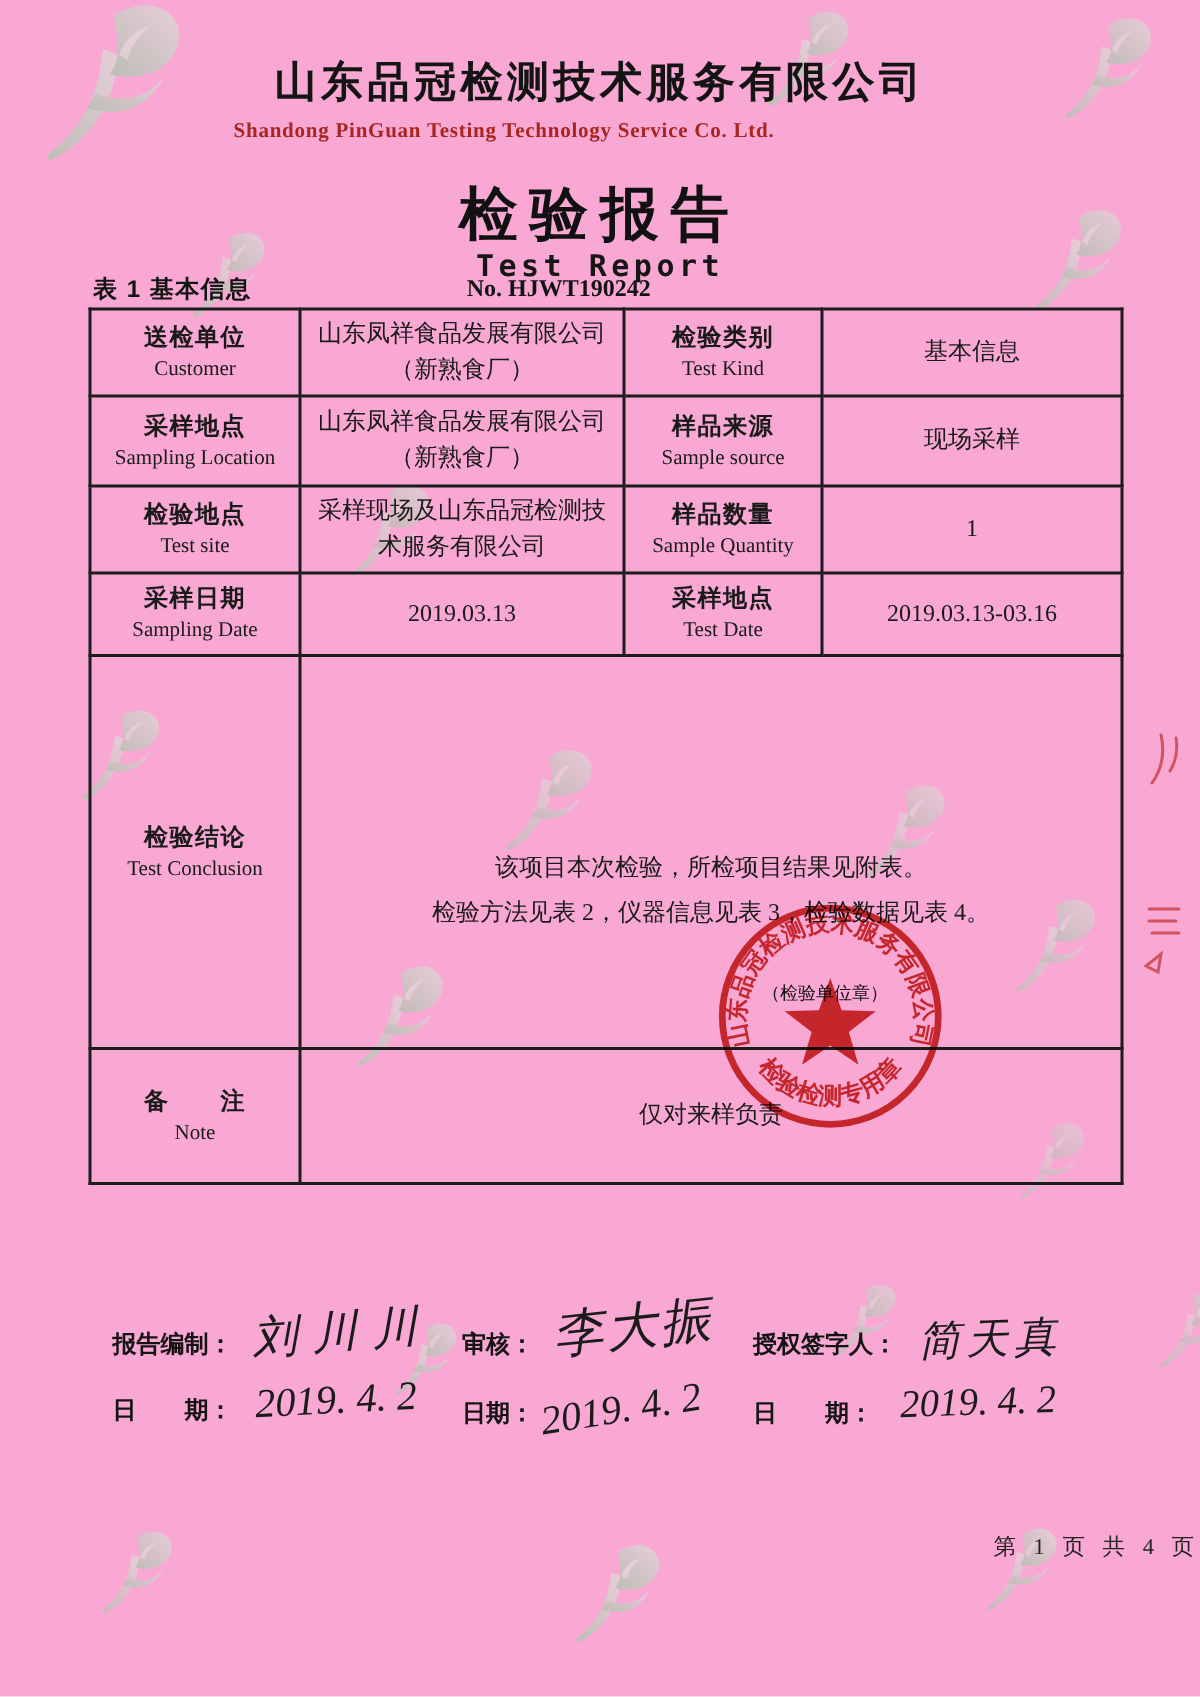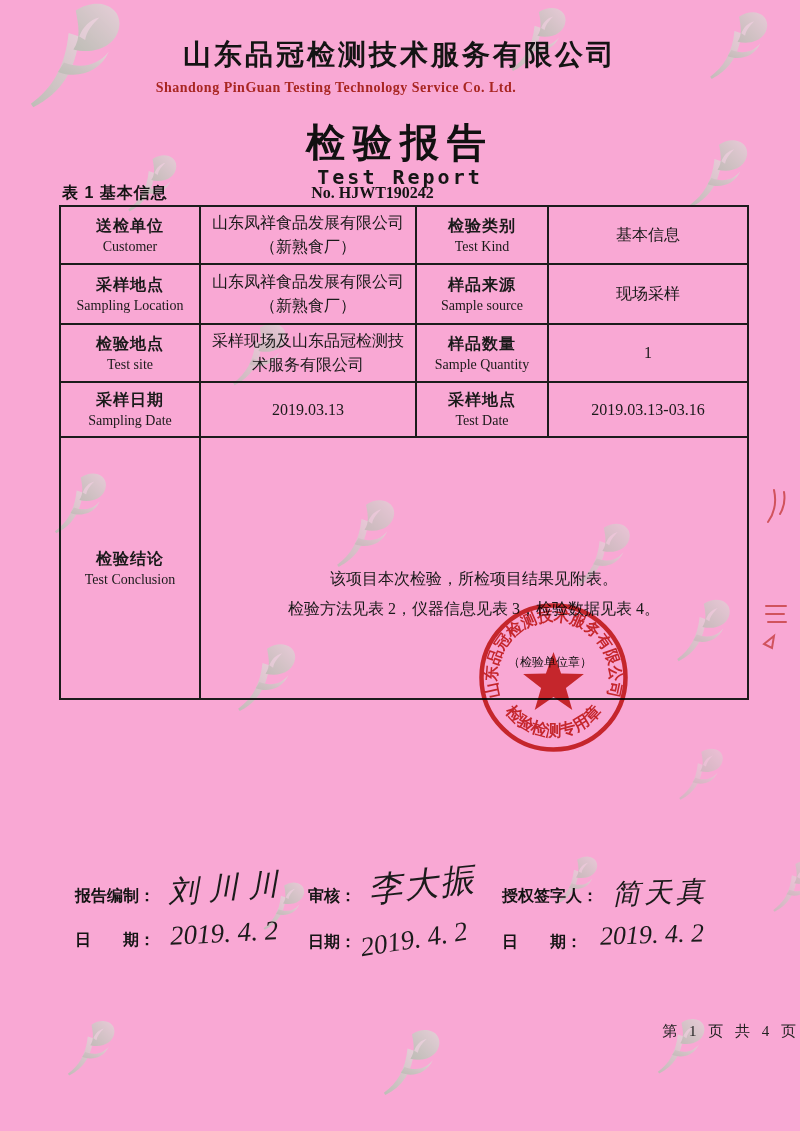--- a/index.html
+++ b/index.html
@@ -223,20 +223,27 @@
         <span class="cn">检验结论</span>
         <span class="en">Test Conclusion</span>
           </td>
       <td class="concl-cell" colspan="3">
         <div class="concl-text">
           <div>该项目本次检验，所检项目结果见附表。</div>
           <div>检验方法见表 2，仪器信息见表 3，检验数据见表 4。</div>
         </div>
       </td>
     </tr>
+    <tr style="height:90px">
+      <td class="lab">
+        <span class="cn">备　　注</span>
+        <span class="en">Note</span>
+          </td>
+      <td class="val" colspan="3">仅对来样负责</td>
+    </tr>
   </tbody>
     </table>
 
   <div class="seal-note">（检验单位章）</div>
 
   <svg class="stamp" viewBox="0 0 175 175">
     <circle cx="87.5" cy="87.5" r="72" fill="none" stroke="#c5231e" stroke-width="4.5"></circle>
     <path id="arcTop" d="M 32.4,102.3 A 57,57 0 1 1 142.6,102.3" fill="none"></path>
     <path id="arcBot" d="M 35,114 A 59,59 0 0 0 140,114" fill="none"></path>
     <text fill="#c5231e" font-size="15.5" font-weight="bold" font-family="Liberation Sans, sans-serif">

